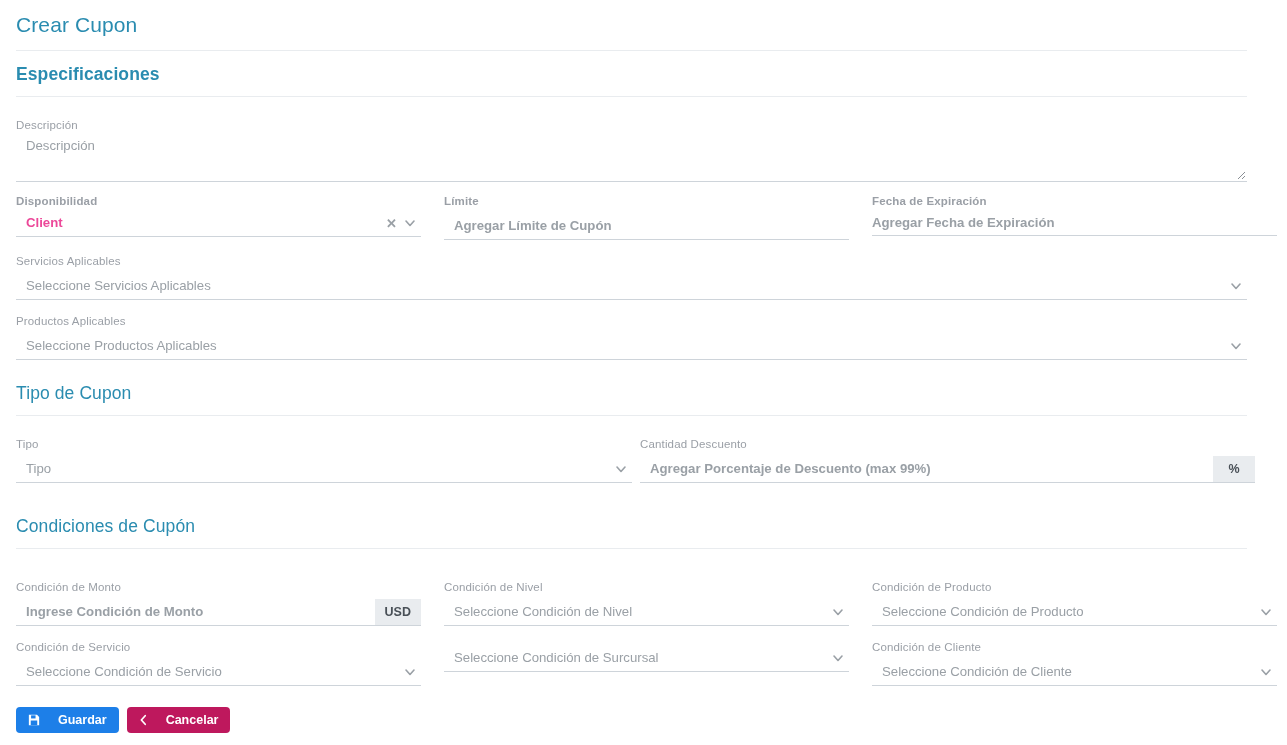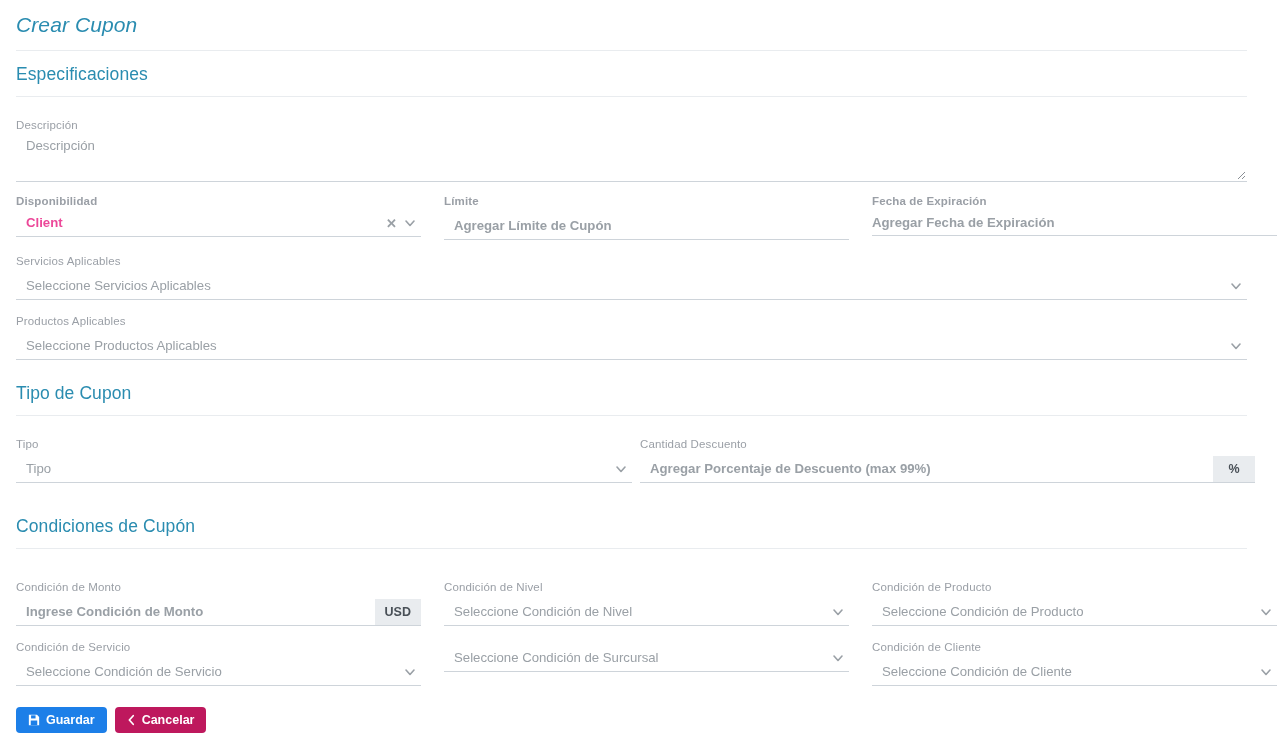--- a/index.html
+++ b/index.html
@@ -13,21 +13,20 @@
   .page { position: relative; width: 1287px; height: 745px; padding: 0 16px; }
 
   
   .page-title {
     color: #2a8cb0;
     font-size: 21px;
     font-weight: 400;
     line-height: 26px;
     padding-top: 12px;
     letter-spacing: .1px;
-    font-style: italic;
   }
   .section-title {
     color: #2a8cb0;
     font-size: 17.5px;
     font-weight: 400;
     line-height: 22px;
     letter-spacing: .1px;
   }
   .divider {
     border: 0;
@@ -122,21 +121,21 @@
   
   .row3 { display: flex; gap: 23px; }
   .row3 > .col { width: 405px; flex: 0 0 405px; }
   .row-full { width: 1231px; }
 
   
   .btn-bar { display: flex; gap: 8px; }
   .btn {
     display: inline-flex;
     align-items: center;
-    gap: 6px;
+    gap: 18px;
     border: 0;
     border-radius: 4px;
     font-size: 12.5px;
     font-weight: bold;
     color: #fff;
     padding: 6px 12px;
     cursor: pointer;
     font-family: "Liberation Sans", sans-serif;
     line-height: 14px;
   }
@@ -145,21 +144,21 @@
   .btn svg { display: block; }
 </style>
 </head>
 <body>
 
 <div class="page">
 
   <div class="page-title">Crear Cupon</div>
   <hr class="divider" style="margin-top:12px;">
 
-  <div class="section-title" style="margin-top:12px;">Especificaciones</div>
+  <div class="section-title" style="margin-top:12px;font-weight:bold;">Especificaciones</div>
   <hr class="divider" style="margin-top:11px;">
 
   <div style="margin-top:21px;" class="row-full">
     <div class="field-label">Descripción</div>
     <div class="textarea-box">
       <span class="placeholder">Descripción</span>
       <svg class="resize-grip" viewBox="0 0 12 12">
         <path d="M11 4 L4 11 M11 8 L8 11" stroke="#8a8f95" stroke-width="1" fill="none"></path>
       </svg>
     </div>

